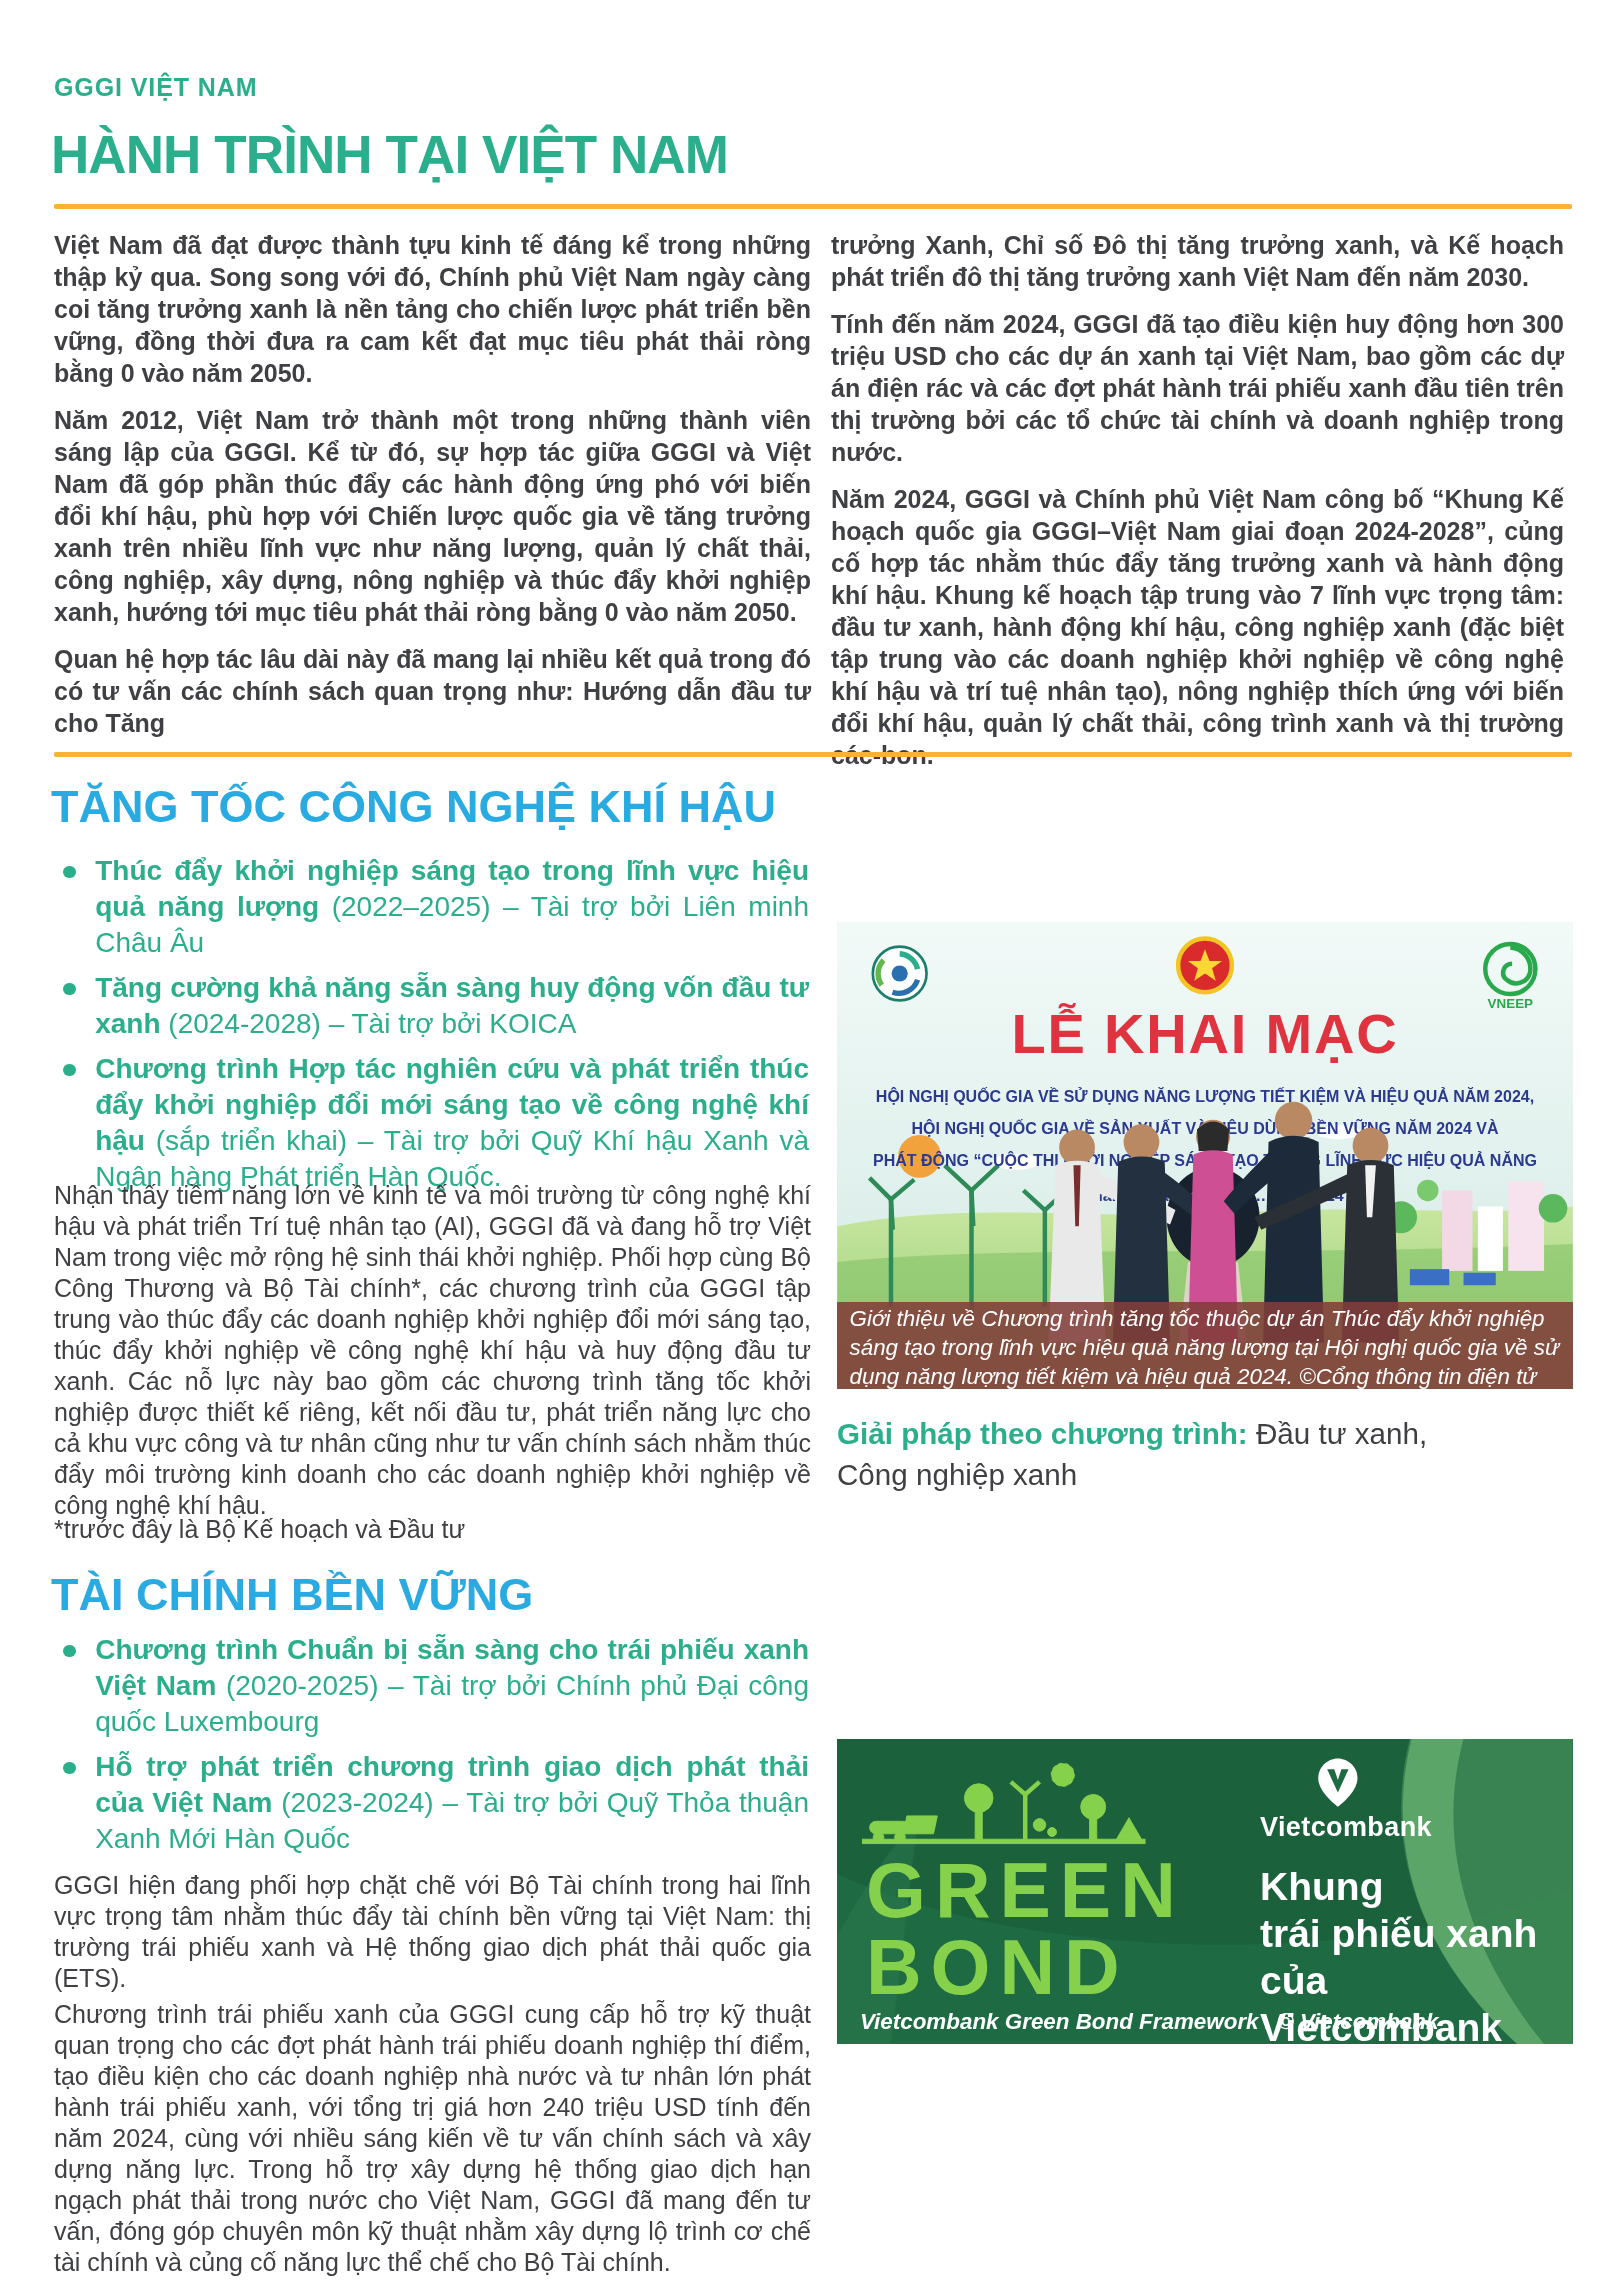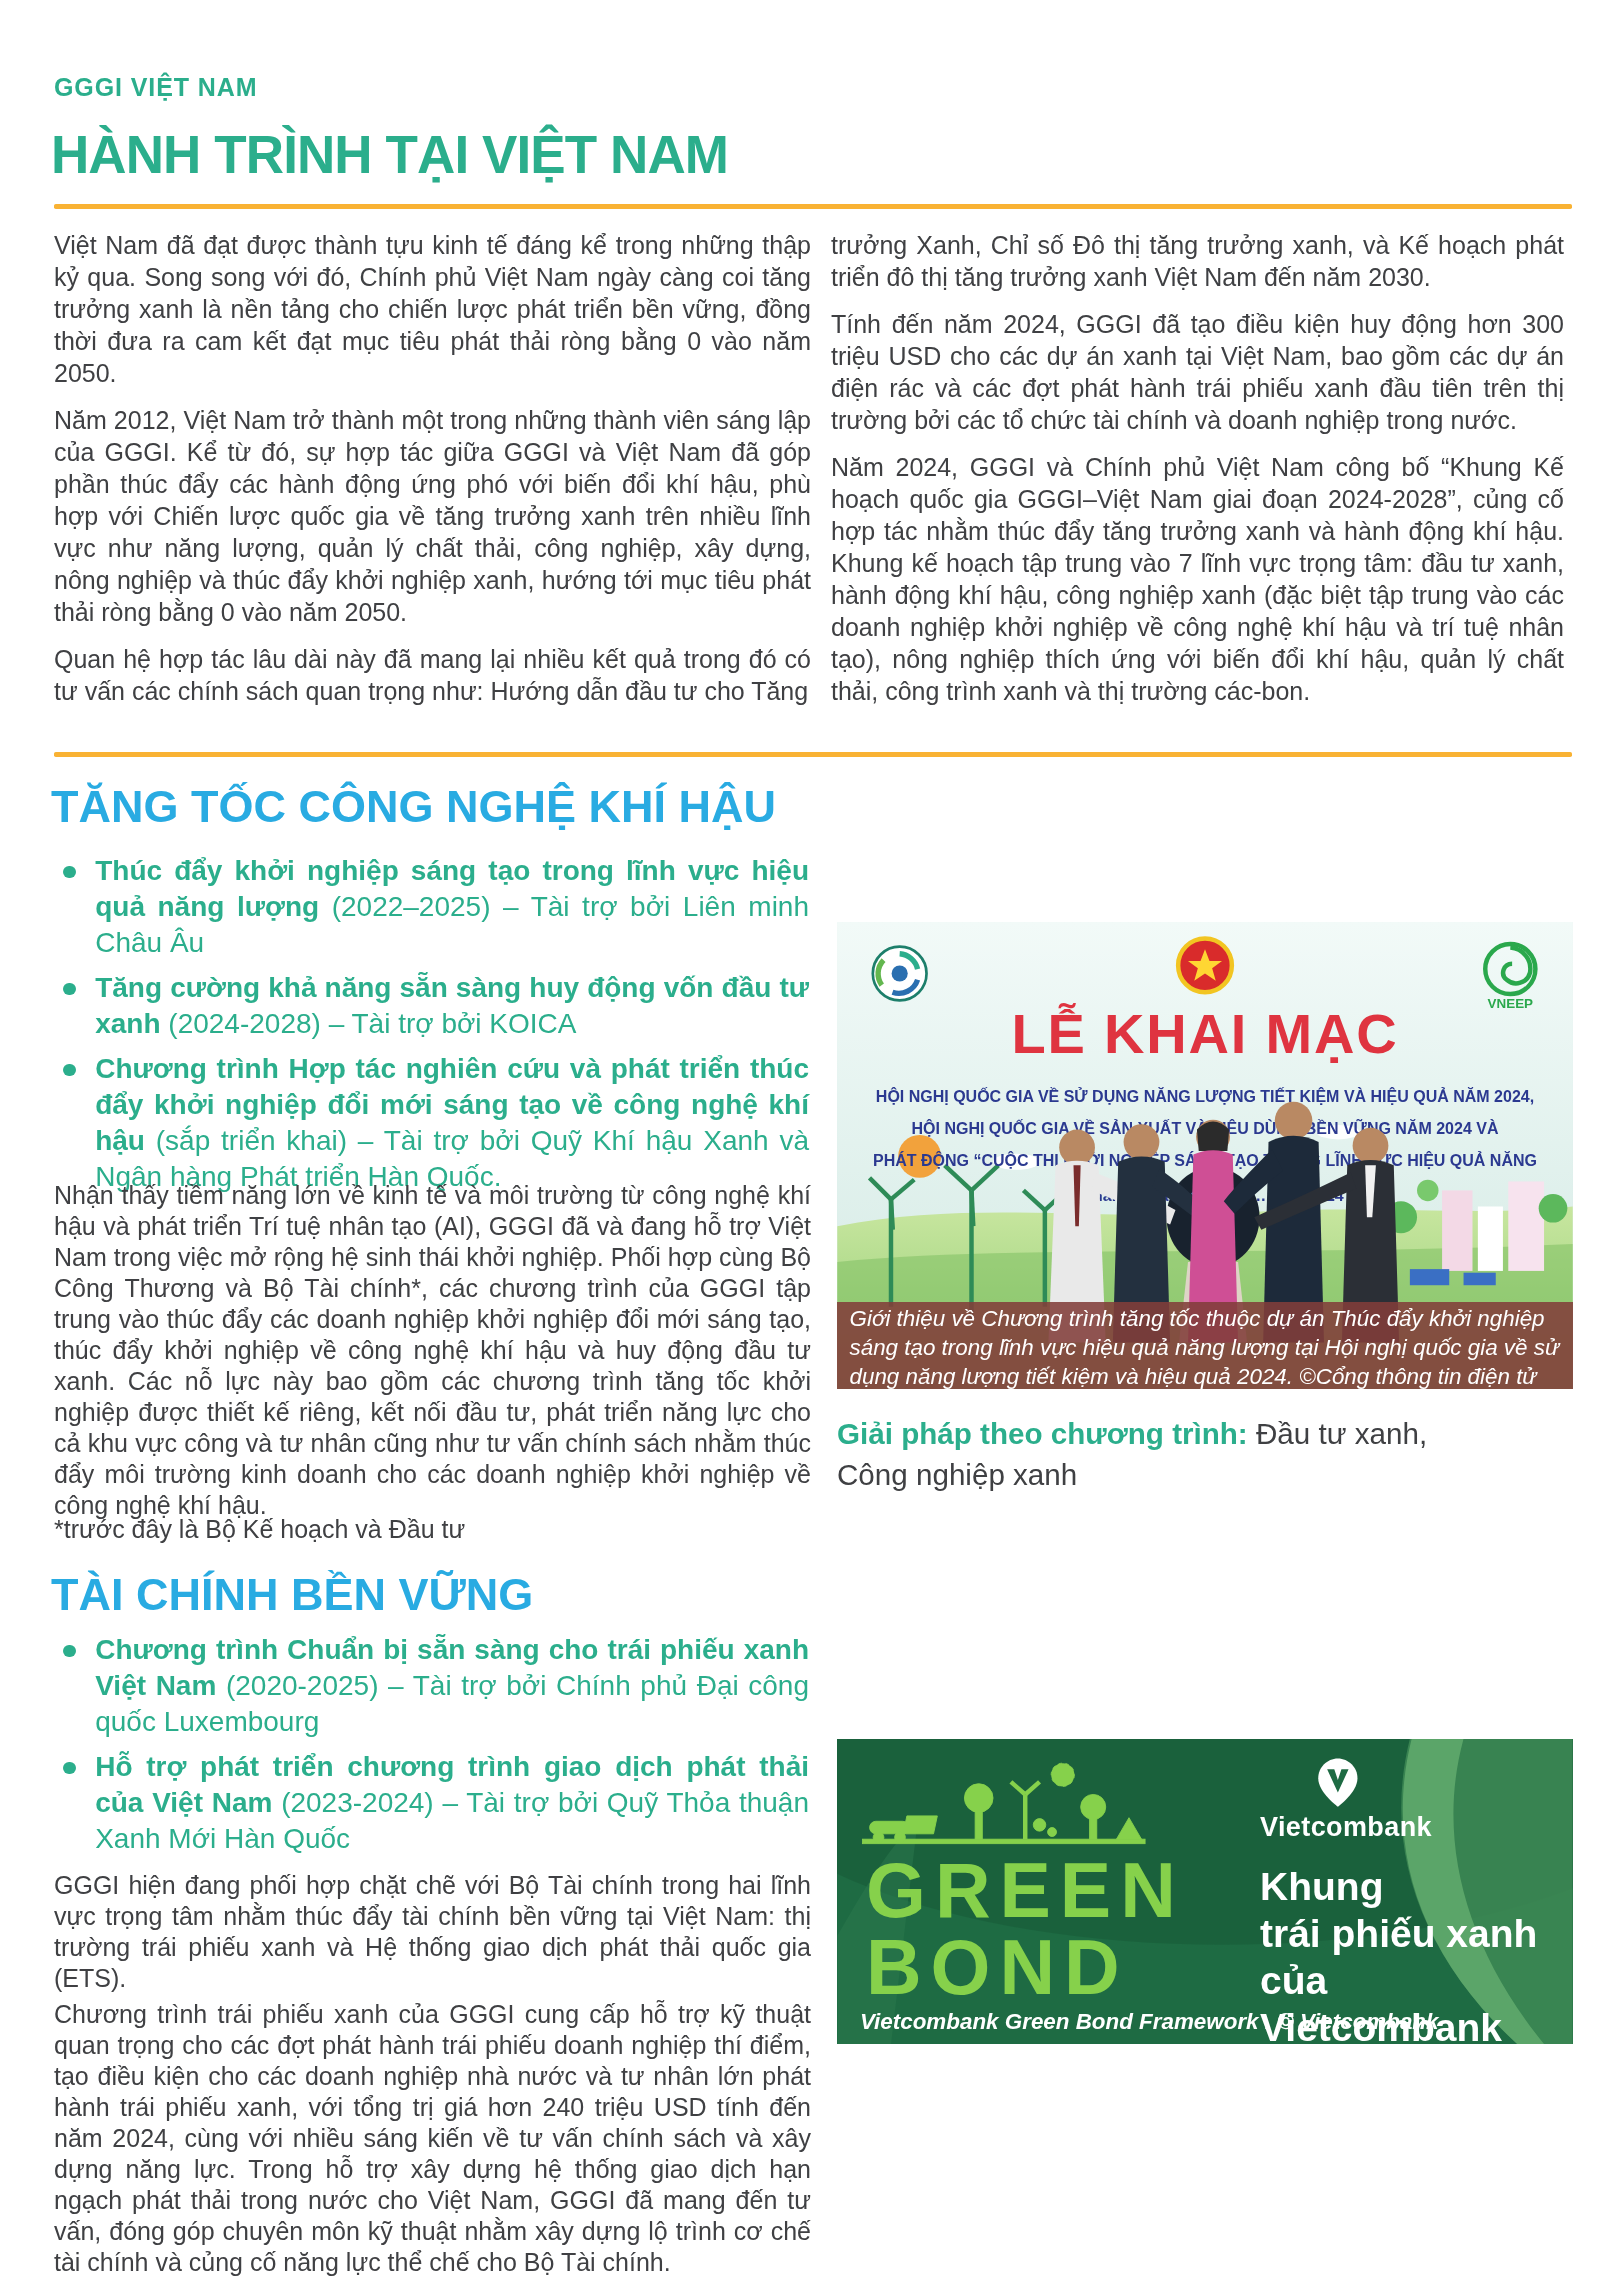--- a/index.html
+++ b/index.html
@@ -11,21 +11,21 @@
   .brand{position:absolute;left:54px;top:73px;font-size:25px;font-weight:700;
     color:#2BAE8C;letter-spacing:0.9px;}
   .h1{position:absolute;left:51px;font-size:53px;font-weight:700;color:#2BAE8C;
     letter-spacing:-0.9px;white-space:nowrap;}
   .h1.journey{top:124px;}
   .h1.sections{top:677px;}
   .rule{position:absolute;left:54px;width:1518px;height:4.5px;background:#F9B233;border-radius:1.8px;}
   .rule.r1{top:204px;}
   .rule.r2{top:752px;}
   
-  .cols{position:absolute;left:54px;top:229px;width:1518px;display:flex;gap:20px;}
+  .cols{position:absolute;left:54px;top:229px;width:1518px;display:flex;gap:20px;font-weight:bold;}
   .col{width:757px;}
   .col.right{width:733px;}
   .para{font-size:25px;line-height:32px;text-align:justify;margin:0 0 15px 0;}
   .h2{position:absolute;left:51px;font-size:45px;font-weight:700;color:#29ABE2;white-space:nowrap;}
   .h2.climate{top:781px;}
   .h2.finance{top:1569px;}
   .bullets{position:absolute;left:54px;width:770px;margin:0;padding:0;list-style:none;}
   .bullets.climate{top:853px;}
   .bullets.finance{top:1632px;}
   .bullets li{display:flex;margin:0 15px 9px 0;}

